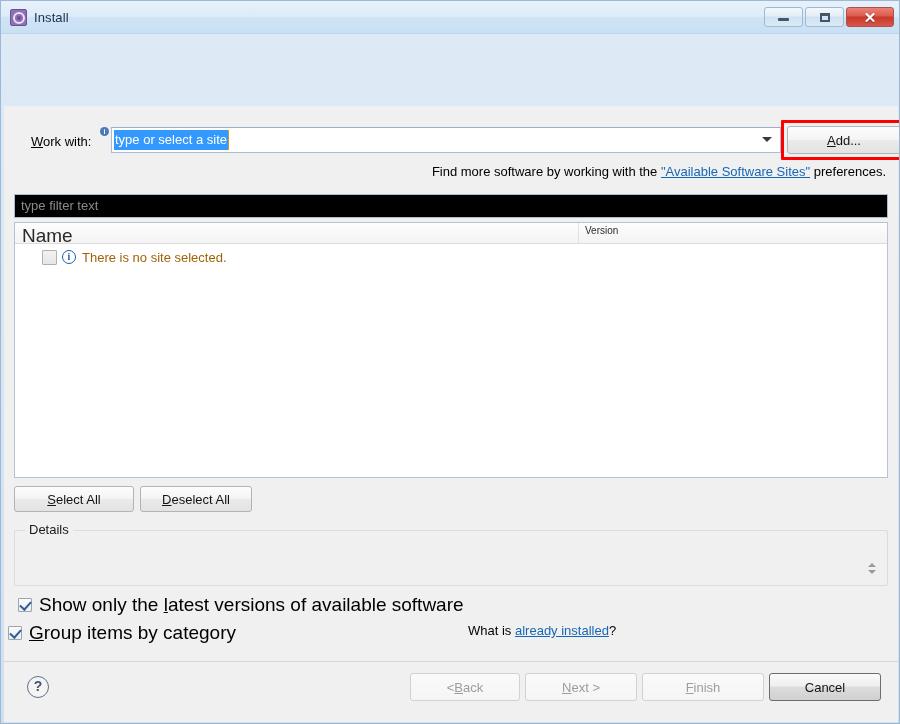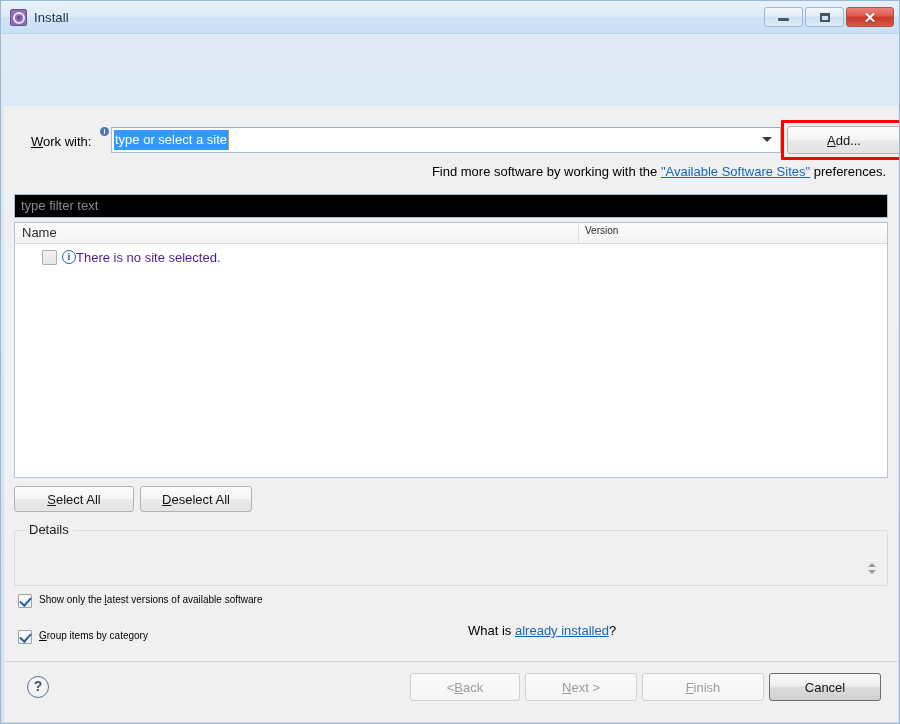--- a/index.html
+++ b/index.html
@@ -213,21 +213,21 @@
     border: 1px solid #b5c4d4;
   }
   #table-header {
     position: absolute; left: 0; top: 0;
     width: 872px; height: 21px;
     background: linear-gradient(to bottom, #fdfdfd 0%, #f3f3f3 100%);
     border-bottom: 1px solid #dcdcdc;
   }
   .col-name {
     position: absolute; left: 7px; top: 2px;
-    font-size: 13px; color: #2a2a2a;
+    font-size: 19px; color: #2a2a2a;
   }
   .col-version {
     position: absolute; left: 570px; top: 2px;
     font-size: 10px; color: #2a2a2a;
   }
   #col-divider {
     position: absolute; left: 563px; top: 0;
     width: 1px; height: 20px;
     background: #e2e2e2;
   }
@@ -249,22 +249,23 @@
     border-radius: 50%;
     border: 1.5px solid #1c5fa8;
     color: #1c5fa8;
     font-size: 10px;
     font-weight: bold;
     line-height: 11px;
     text-align: center;
     font-family: "Liberation Serif", serif;
   }
   #row-label {
+    margin-left: 6px;
     font-size: 13px;
-    color: #4c1d95;
+    color: #a16207;
   }
 
   
   #select-all { position: absolute; left: 10px; top: 380px; width: 120px; height: 26px; }
   #deselect-all { position: absolute; left: 136px; top: 380px; width: 112px; height: 26px; }
 
   
   #details-group {
     position: absolute; left: 10px; top: 424px;
     width: 874px; height: 56px;
@@ -288,22 +289,22 @@
     width: 0; height: 0;
     border-left: 4px solid transparent;
     border-right: 4px solid transparent;
   }
   .spin-up { border-bottom: 4px solid #9a9a9a; }
   .spin-dn { border-top: 4px solid #9a9a9a; }
 
   
   .opt {
     position: absolute;
-    display: flex; 
-    font-size: 10px; color: #000;
+    display: flex; align-items: center;
+    font-size: 19px; color: #000;
     white-space: nowrap;
   }
   .cb {
     width: 14px; height: 14px;
     border: 1px solid #9aa5b0;
     background: linear-gradient(to bottom, #fbfbfb, #eeeeee);
     border-radius: 1px;
     margin-right: 7px;
     position: relative;
     flex: 0 0 auto;
@@ -311,21 +312,21 @@
   .cb.checked::after {
     content: "";
     position: absolute;
     left: 3px; top: 0px;
     width: 5px; height: 9px;
     border: solid #2a5f9e;
     border-width: 0 2px 2px 0;
     transform: rotate(42deg);
   }
   #opt-latest    { left: 14px;  top: 488px; }
-  #opt-group     { left: 14px;  top: 516px; margin-top: 8px; }
+  #opt-group     { left: 4px;  top: 516px; }
   #opt-target    { left: 14px;  top: 544px; }
   #opt-contact   { left: 14px;  top: 572px; }
   #opt-hide      { left: 452px; top: 488px; }
   #what-is-line  { position: absolute; left: 464px; top: 517px; font-size: 13px; color: #000; }
 
   
   #footer {
     position: absolute; left: 3px; top: 660px;
     width: 894px; height: 61px;
     background: #f0f0f0;

